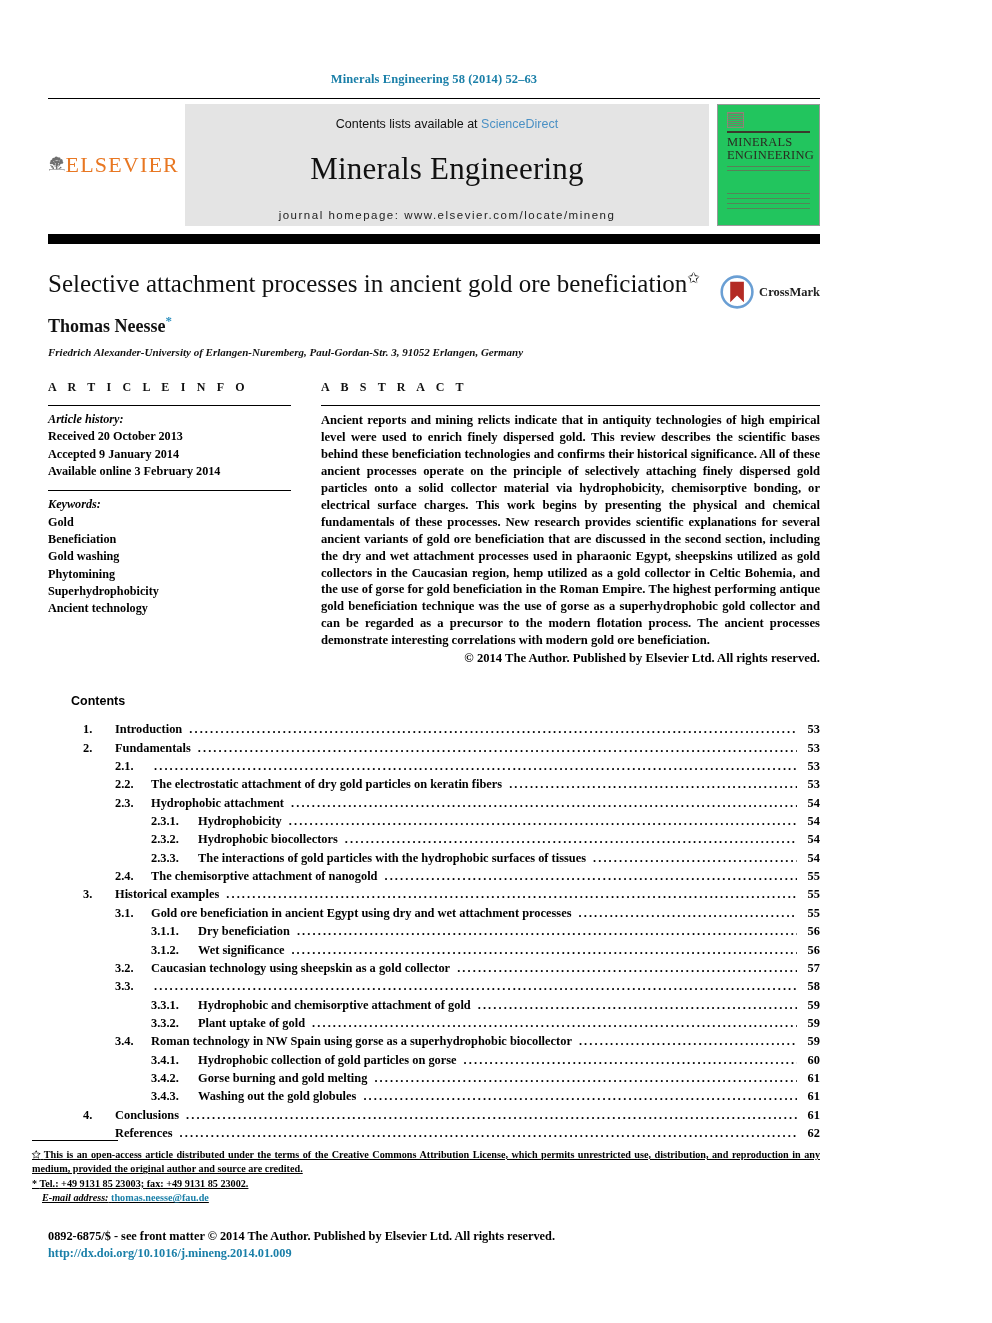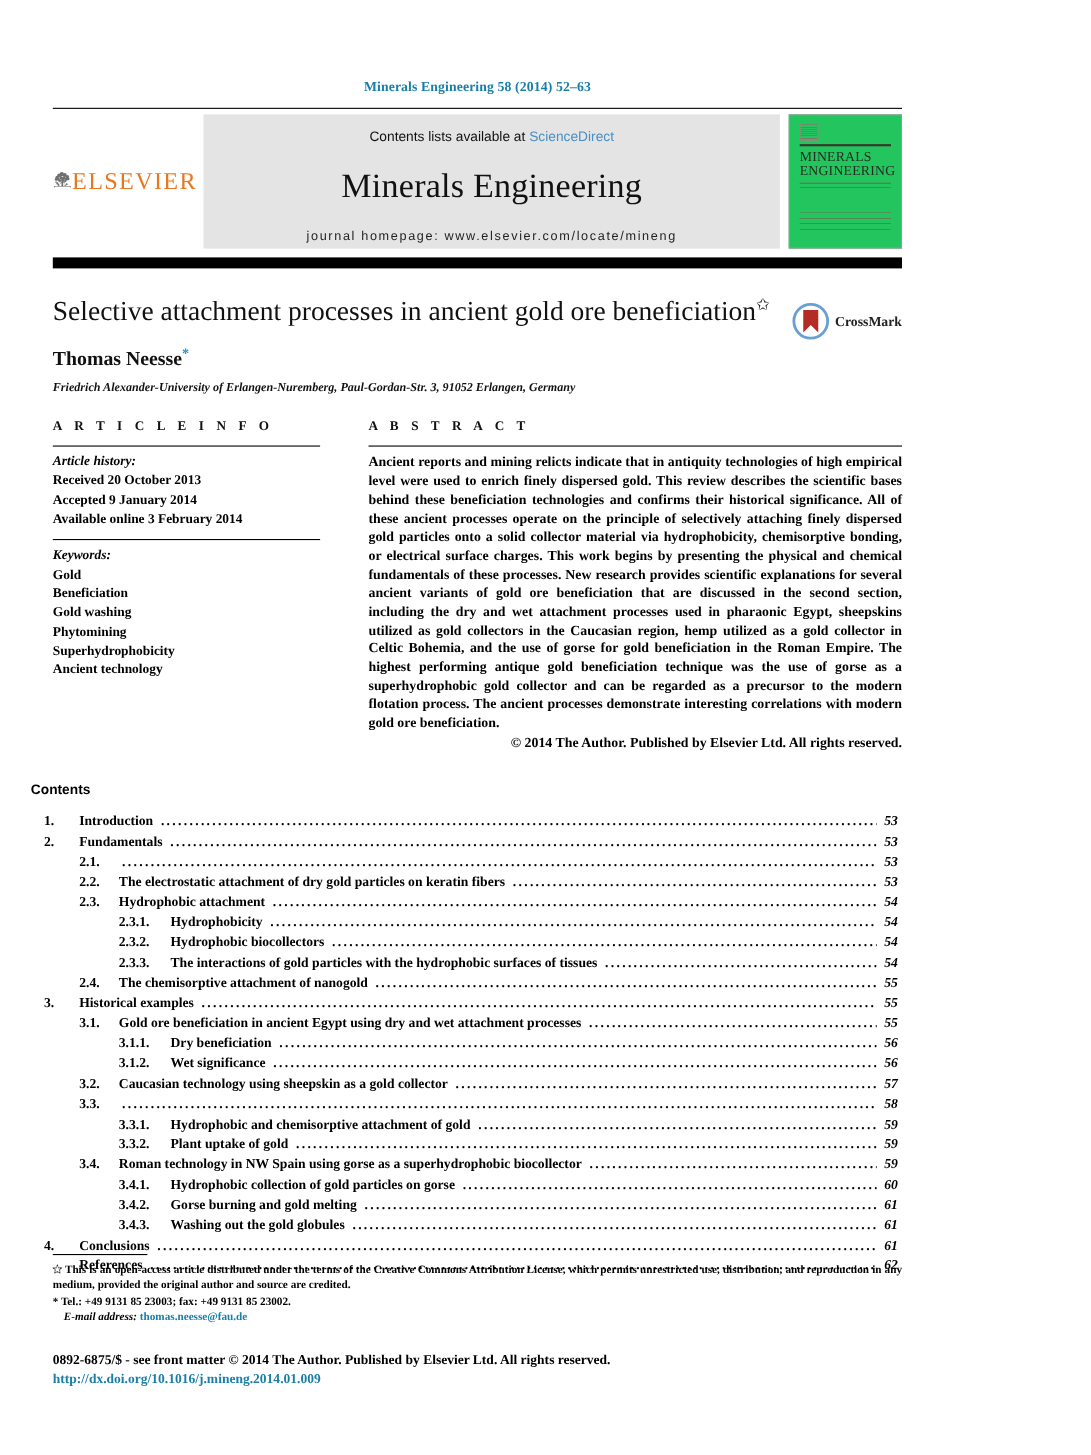--- a/index.html
+++ b/index.html
@@ -159,21 +159,21 @@
   }
   .crossmark-label {
     font-family: "Liberation Serif", serif;
     font-weight: bold;
     font-size: 12.5px;
     color: #222;
   }
   .infoabs {
     margin: 22px 48px 8px 48px;
     display: flex;
-    gap: 44px;
+    gap: 30px;
   }
   .col-info { flex: 0 0 243px; }
   .col-abs { flex: 1 1 auto; }
   .sechead {
     font-family: "Liberation Serif", serif;
     font-weight: bold;
     font-size: 12px;
     letter-spacing: 4.2px;
     color: #111;
     margin-bottom: 10px;
@@ -196,21 +196,21 @@
     hyphens: auto;
   }
   .copyline {
     text-align: right;
     font-size: 12.6px;
     font-weight: bold;
     margin-top: 2px;
   }
 
   
-  .contents-block { margin: 28px 48px 0 28px; }
+  .contents-block { margin: 28px 48px 0 71px; }
   .contents-title {
     font-family: "Liberation Sans", sans-serif;
     font-weight: bold;
     font-size: 12.5px;
     margin-bottom: 12px;
   }
   .toc { font-size: 12.4px; font-weight: bold; }
   .toc-row {
     display: flex;
     align-items: baseline;
@@ -220,28 +220,28 @@
   .toc-num { flex: 0 0 auto; }
   .toc-lbl { flex: 0 0 auto; padding-right: 4px; }
   .toc-dots {
     flex: 1 1 auto;
     overflow: hidden;
     white-space: nowrap;
     letter-spacing: 2.1px;
     color: #000;
     margin: 0 3px;
   }
-  .toc-page { flex: 0 0 auto; text-align: center; min-width: 20px; font-style: italic; }
+  .toc-page { flex: 0 0 auto; text-align: right; min-width: 20px; }
   .lvl1 .toc-num { width: 32px; margin-left: 12px; }
   .lvl2 .toc-num { width: 36px; margin-left: 44px; }
   .lvl3 .toc-num { width: 47px; margin-left: 80px; }
   .lvl-ref .toc-num { width: 0; margin-left: 44px; }
 
   
-  .footnotes { position: absolute; left: 48px; right: 48px; top: 1140px; }
+  .footnotes { position: absolute; left: 32px; right: 48px; top: 1140px; text-decoration: underline; }
   .fn-rule { width: 86px; border-top: 1px solid #000; margin-bottom: 7px; }
   .fn {
     font-size: 10.2px;
     font-weight: bold;
     line-height: 1.42;
     text-align: justify;
   }
   .fn .sym { font-size: 10px; }
   .fn-indent { margin-left: 10px; }
   .fn-email-label { font-style: italic; }

